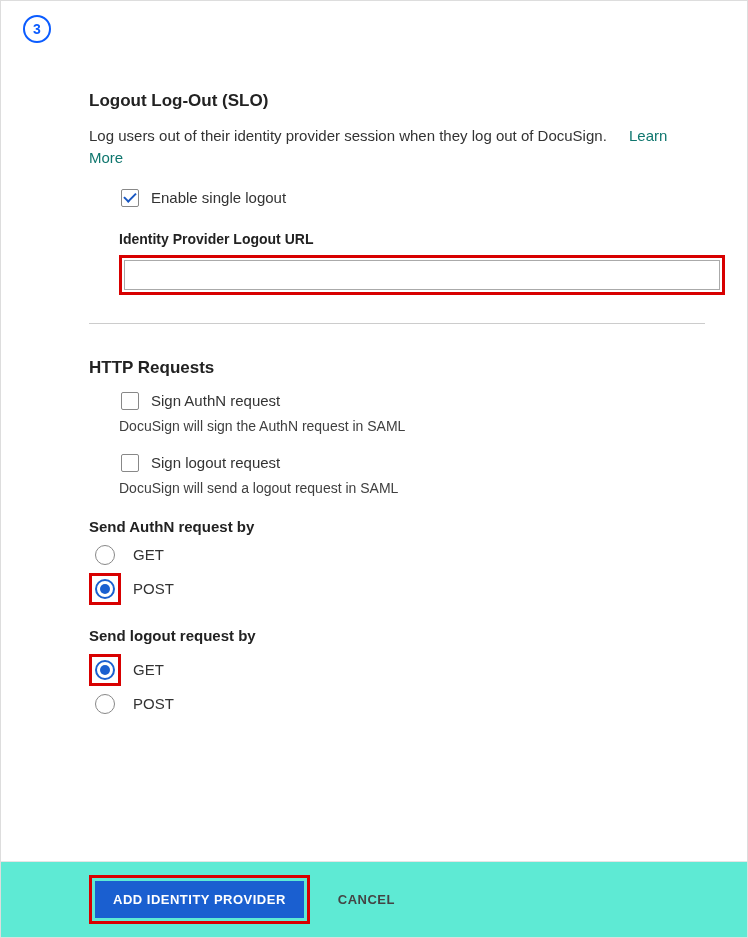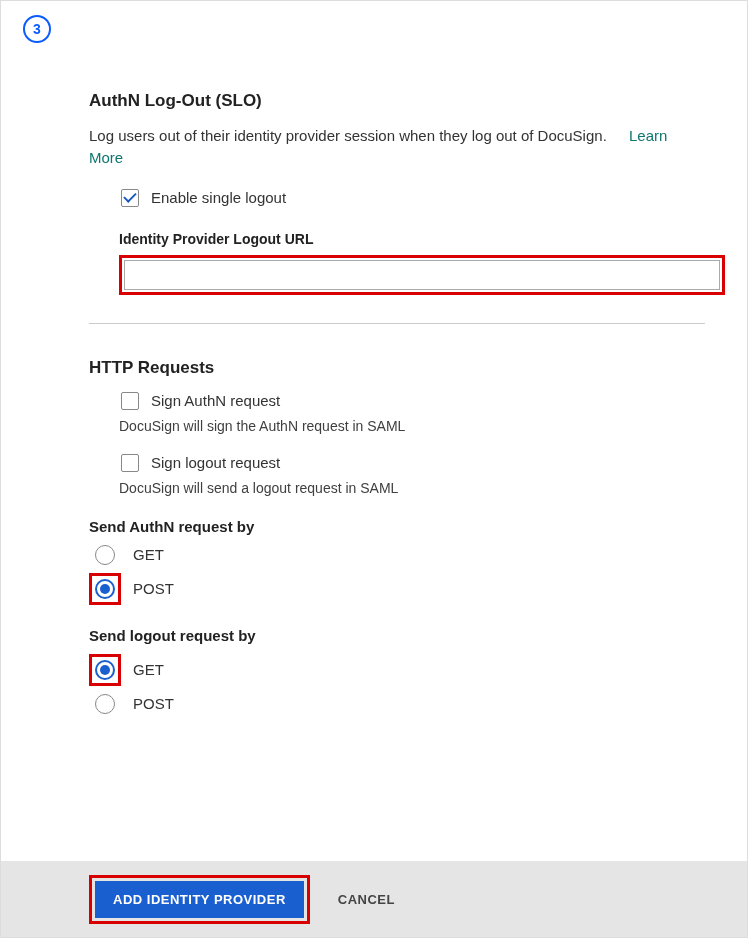--- a/index.html
+++ b/index.html
@@ -168,21 +168,21 @@
     align-items:center;
     gap:12px;
     margin-bottom: 8px;
   }
   .footer {
     position: absolute;
     bottom: 0;
     left: 0;
     right: 0;
     height: 76px;
-    background: #e5e5e5;
+    background: #5eead4;
     border-top: 1px solid #e5e5e5;
     display: flex;
     align-items: center;
     padding-left: 88px;
     gap: 28px;
   }
   .btn-highlight {
     border: 3px solid #d80000;
     padding: 3px;
     display: inline-block;
@@ -211,21 +211,21 @@
 <div class="page">
   <div class="content">
 
     <div class="header-row">
       <div class="step-circle">
         <span>3</span>
       </div>
     </div>
 
     <div class="section">
-      <div class="section-title">AuthN Log-Out (SLO)</div>
+      <div class="section-title">Logout Log-Out (SLO)</div>
       <div class="section-desc">
         <span>Log users out of their identity provider session when they log out of DocuSign. </span><a href="#" class="link">Learn More</a>
       </div>
 
       <div class="checkbox-row">
         <div class="checkbox checked"></div>
         <div class="checkbox-label">Enable single logout</div>
       </div>
 
       <div class="field-block">

